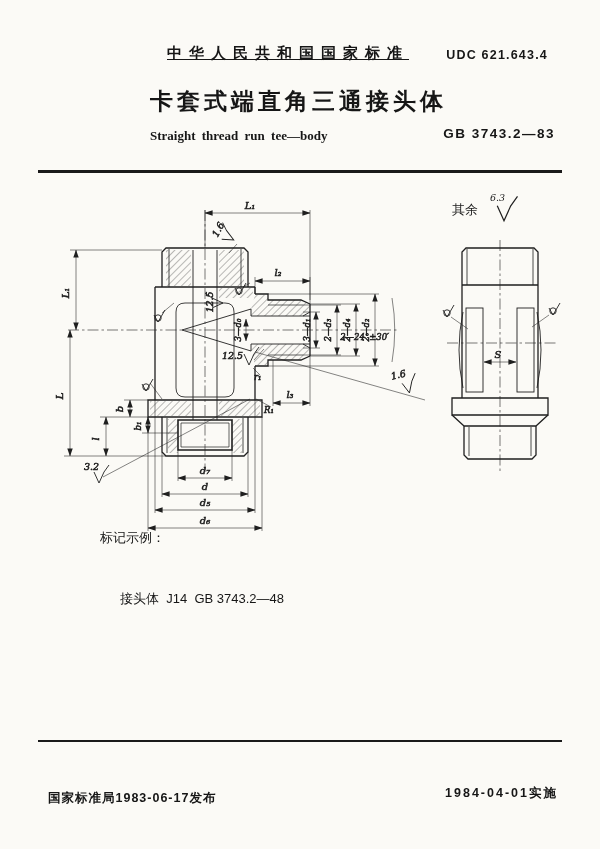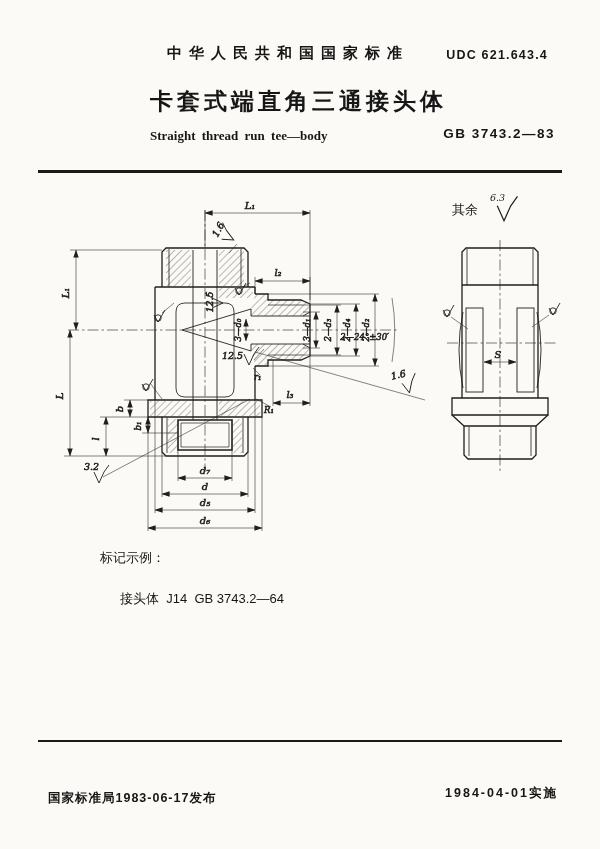--- a/index.html
+++ b/index.html
@@ -2,30 +2,30 @@
 <html><head>
 <meta charset="utf-8">
 <style>
   html,body{margin:0;padding:0;background:#e8e8e4;}
   #paper{
     position:relative;width:600px;height:849px;margin:0 auto;
     background:#fbfaf6;overflow:hidden;
     font-family:"Liberation Sans",sans-serif;color:#161616;
   }
   .abs{position:absolute;}
-  #hdr-org{left:167px;top:44px;font-size:15px;font-weight:bold;letter-spacing:7px;white-space:nowrap;}
+  #hdr-org{left:167px;top:44px;font-size:15px;font-weight:bold;letter-spacing:7px;white-space:nowrap;text-decoration:underline;}
   #hdr-udc{right:52px;top:48px;font-size:12.5px;font-weight:bold;letter-spacing:1.2px;white-space:nowrap;}
   #hdr-title{left:150px;top:86px;font-size:23px;font-weight:bold;letter-spacing:4px;white-space:nowrap;}
   #hdr-code{right:45px;top:91px;font-size:13.5px;font-weight:bold;letter-spacing:1.5px;white-space:nowrap;margin-top:35px;}
   #hdr-en{left:150px;top:128px;width:250px;font-family:"Liberation Serif",serif;
           font-size:13px;font-weight:bold;word-spacing:3px;white-space:nowrap;}
   .rule{left:38px;right:38px;height:2.5px;background:#1a1a1a;}
   #rule-top{top:170px;}
   #rule-bottom{top:740px;height:2px;}
-  #ex-heading{left:100px;top:549px;font-size:13px;}
+  #ex-heading{left:100px;top:529px;font-size:13px;}
   #ex-line1{left:120px;top:569px;font-size:13px;white-space:pre;}
   #ex-line2{left:120px;top:590px;font-size:13px;white-space:pre;}
   #ft-left{left:48px;top:790px;font-size:12.5px;font-weight:bold;letter-spacing:1px;}
   #ft-right{right:42px;top:749px;font-size:12.5px;font-weight:bold;letter-spacing:2px;margin-top:36px;}
   svg{position:absolute;left:0;top:0;}
   text{fill:#1b1b1b;font-family:"DejaVu Serif",serif;font-style:italic;font-size:10px;}
   text.sm{font-size:8.5px;}
   text.cjk{font-family:"Liberation Sans",sans-serif;font-style:normal;font-size:13px;}
   text.ra{font-size:9.5px;}
 </style>
@@ -229,19 +229,19 @@
     </g>
 
     <g stroke="#1f1f1f" fill="none">
       <text x="452" y="214" class="cjk" stroke="none">其余</text>
       <use href="#ruff" transform="translate(504,218) scale(1.35)"></use>
       <text x="490" y="201" class="ra" stroke="none">6.3</text>
     </g>
   </svg>
 
   <div class="abs" id="ex-heading">标记示例：</div>
-  <div class="abs" id="ex-line2">接头体  J14  GB 3743.2—64</div>
+  <div class="abs" id="ex-line2">接头体  J14  GB 3743.2—48</div>
 
   <div class="abs rule" id="rule-bottom"></div>
   <div class="abs" id="ft-left">国家标准局1983-06-17发布</div>
   <div class="abs" id="ft-right">1984-04-01实施</div>
 
 </div>
 
 </body></html>

